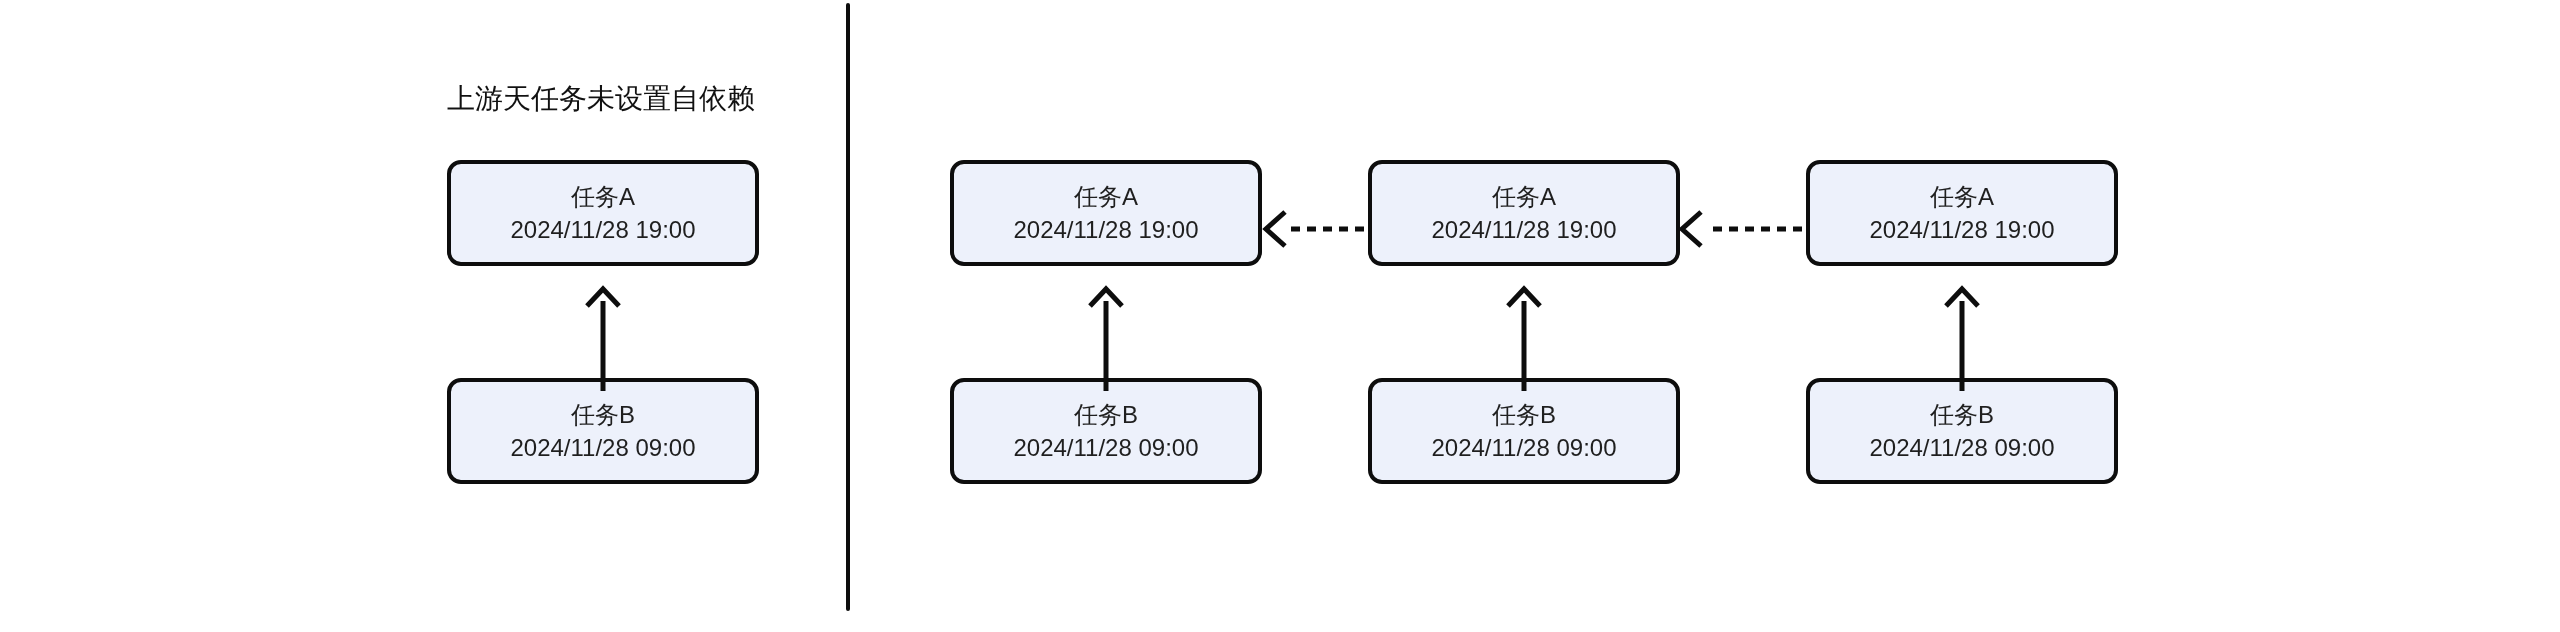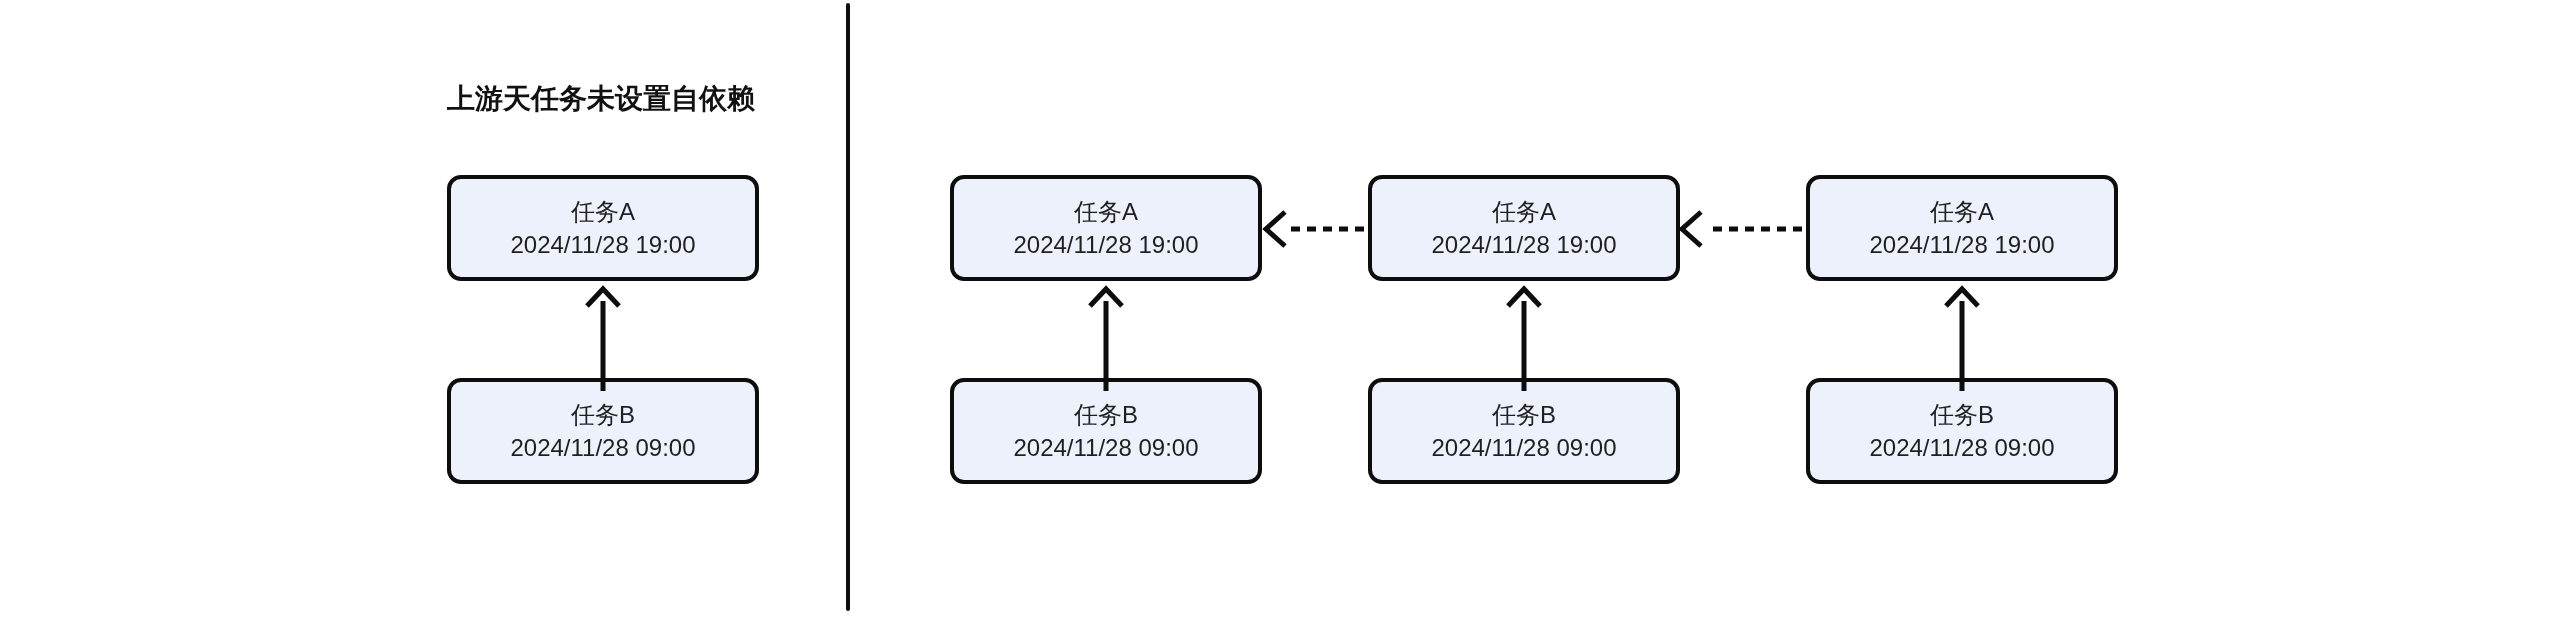--- a/index.html
+++ b/index.html
@@ -23,21 +23,21 @@
     position:absolute;
     left:846px;top:3px;
     width:4px;height:608px;
     background:var(--divider);
     border-radius:2px;
   }
   .section-title{
     position:absolute;
     top:82px;
     font-size:28px;
-    font-weight:bold;
+    font-weight:normal;
     color:var(--title-text);
     white-space:nowrap;
     line-height:34px;
   }
   .title-left{left:447px;}
   .title-right{left:950px;}
   .task-box{
     position:absolute;
     box-sizing:border-box;
     width:312px;height:106px;
@@ -54,21 +54,21 @@
   .task-box .task-time{
     font-size:24px;
     line-height:33px;
     color:var(--node-text);
     white-space:nowrap;
   }
   .col-l {left:447px;}
   .col-r1{left:950px;}
   .col-r2{left:1368px;}
   .col-r3{left:1806px;}
-  .row-a{top:175px;}
+  .row-a{top:160px;}
   .row-b{top:378px;}
   svg.arrows{
     position:absolute;
     left:0;top:0;
     width:2560px;height:632px;
     pointer-events:none;
   }
   svg.arrows .stroke{
     stroke:var(--arrow);
     stroke-width:5;

